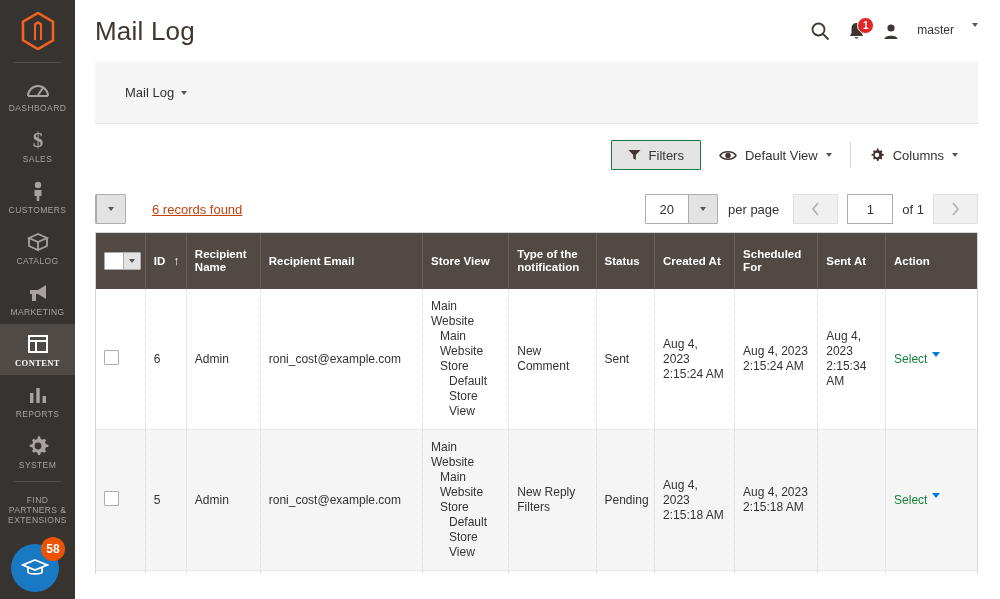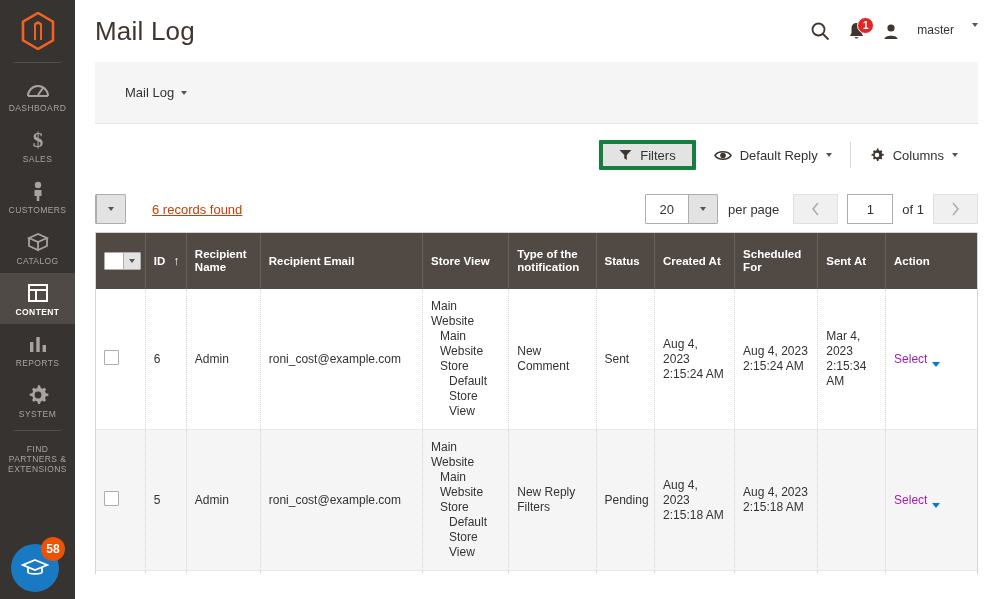--- a/index.html
+++ b/index.html
@@ -26,21 +26,21 @@
   .sb-divider {
     height: 1px; background: #55504c;
     margin: 0 14px 6px 14px;
   }
   .sb-item {
     padding: 7px 2px 7px 2px;
     text-align: center;
     cursor: pointer;
     position: relative;
   }
-  .sb-item.active { background: #4f4a45; }
+  .sb-item.active { background: #4f4a45; font-family: Liberation Serif, serif; }
   .sb-icon {
     display: block; height: 24px;
     line-height: 24px;
     margin-bottom: 3px;
   }
   .sb-icon svg { vertical-align: middle; }
   .sb-label {
     display: block;
     font-size: 8.5px;
     letter-spacing: .4px;
@@ -138,21 +138,21 @@
   
   .grid-toolbar {
     margin: 0 22px 0 20px;
     height: 62px;
     display: flex; align-items: center; justify-content: flex-end;
     gap: 0;
     padding-right: 2px;
   }
   .btn-filters {
     background: #e3e3e3;
-    border: 4px solid #15803d;
+    border: 1px solid #15803d;
     border-radius: 1px;
     height: 30px;
     padding: 0 16px;
     font-size: 13px; color: #333;
     display: flex; align-items: center; gap: 8px;
     cursor: pointer;
   }
   .tb-group {
     display: flex; align-items: center; gap: 8px;
     font-size: 13px; color: #333;
@@ -275,24 +275,24 @@
     vertical-align: middle;
   }
   .th-cb-group .cbx { width: 18px; background: #fff; }
   .th-cb-group .cbarrow {
     width: 17px; background: #e3e3e3;
     border-left: 1px solid #adadad;
     display: flex; align-items: center; justify-content: center;
   }
   .sort-arrow { margin-left: 8px; font-size: 12px; }
   .link-select {
-    color: #a21caf;
+    color: #15803d;
     font-size: 12px;
     cursor: pointer;
-    display: inline-flex; align-items: flex-end; gap: 5px;
+    display: inline-flex; align-items: flex-start; gap: 5px;
   }
   .caret-blue {
     width: 0; height: 0;
     border-left: 4px solid transparent;
     border-right: 4px solid transparent;
     border-top: 5px solid #007bdb;
   }
   .store-view {
     font-size: 12px; line-height: 15px;
   }
@@ -350,20 +350,29 @@
       <span class="sb-icon">
         <svg width="24" height="22" viewBox="0 0 24 22">
           <path d="M3 7 L12 3 L21 7 L12 11 Z" fill="none" stroke="#a9a2a0" stroke-width="1.8"></path>
           <path d="M3 7 L3 15 L12 19 L12 11" fill="none" stroke="#a9a2a0" stroke-width="1.8"></path>
           <path d="M21 7 L21 15 L12 19" fill="none" stroke="#a9a2a0" stroke-width="1.8"></path>
         </svg>
       </span>
       <span class="sb-label">CATALOG</span>
     </div>
 
+    <div class="sb-item">
+      <span class="sb-icon">
+        <svg width="24" height="22" viewBox="0 0 24 22">
+          <path d="M4 8 L12 8 L20 3 L20 17 L12 12 L4 12 Z" fill="#a9a2a0"></path>
+          <rect x="6" y="12" width="4" height="7" fill="#a9a2a0"></rect>
+        </svg>
+      </span>
+      <span class="sb-label">MARKETING</span>
+    </div>
 
     <div class="sb-item active">
       <span class="sb-icon">
         <svg width="22" height="22" viewBox="0 0 22 22">
           <rect x="2" y="3" width="18" height="16" fill="none" stroke="#ffffff" stroke-width="2"></rect>
           <line x1="2" y1="8" x2="20" y2="8" stroke="#ffffff" stroke-width="2"></line>
           <line x1="9" y1="8" x2="9" y2="19" stroke="#ffffff" stroke-width="2"></line>
         </svg>
       </span>
       <span class="sb-label">CONTENT</span>
@@ -448,21 +457,21 @@
         <svg width="13" height="12" viewBox="0 0 13 12">
           <path d="M0.5 1 L12.5 1 L7.8 6 L7.8 11 L5.2 9.3 L5.2 6 Z" fill="#41362f"></path>
         </svg>
         <span>Filters</span>
       </div>
       <div class="tb-group">
         <svg width="18" height="13" viewBox="0 0 18 13">
           <path d="M1 6.5 C4 1.5 14 1.5 17 6.5 C14 11.5 4 11.5 1 6.5 Z" fill="none" stroke="#41362f" stroke-width="1.5"></path>
           <circle cx="9" cy="6.5" r="2.8" fill="#41362f"></circle>
         </svg>
-        <span>Default Reply</span>
+        <span>Default View</span>
         <span class="caret caret-sm"></span>
       </div>
       <div class="tb-sep"></div>
       <div class="tb-group">
         <svg width="16" height="16" viewBox="0 0 24 24">
           <path d="M12 2 l2.1 .4 .5 2.4 1.7 1 2.2-1 1.5 1.5 -1 2.2 1 1.7 2.4 .5 0 2.1 -2.4 .5 -1 1.7 1 2.2 -1.5 1.5 -2.2-1 -1.7 1 -.5 2.4 -2.1 0 -.5-2.4 -1.7-1 -2.2 1 -1.5-1.5 1-2.2 -1-1.7 -2.4-.5 0-2.1 2.4-.5 1-1.7 -1-2.2 1.5-1.5 2.2 1 1.7-1 Z" fill="#41362f"></path>
           <circle cx="12" cy="12" r="3.4" fill="#ffffff"></circle>
         </svg>
         <span>Columns</span>
         <span class="caret caret-sm"></span>
@@ -550,21 +559,21 @@
               <div class="store-view">
                 <div class="sv-l1">Main Website</div>
                 <div class="sv-l2">Main Website Store</div>
                 <div class="sv-l3">Default Store View</div>
               </div>
             </td>
             <td>New Comment</td>
             <td>Sent</td>
             <td>Aug 4, 2023 2:15:24 AM</td>
             <td>Aug 4, 2023 2:15:24 AM</td>
-            <td>Mar 4, 2023 2:15:34 AM</td>
+            <td>Aug 4, 2023 2:15:34 AM</td>
             <td>
               <span class="link-select">
                 <span>Select</span>
                 <span class="caret-blue"></span>
               </span>
             </td>
           </tr>
 
           <tr class="row-alt">
             <td><span class="cb"></span></td>

